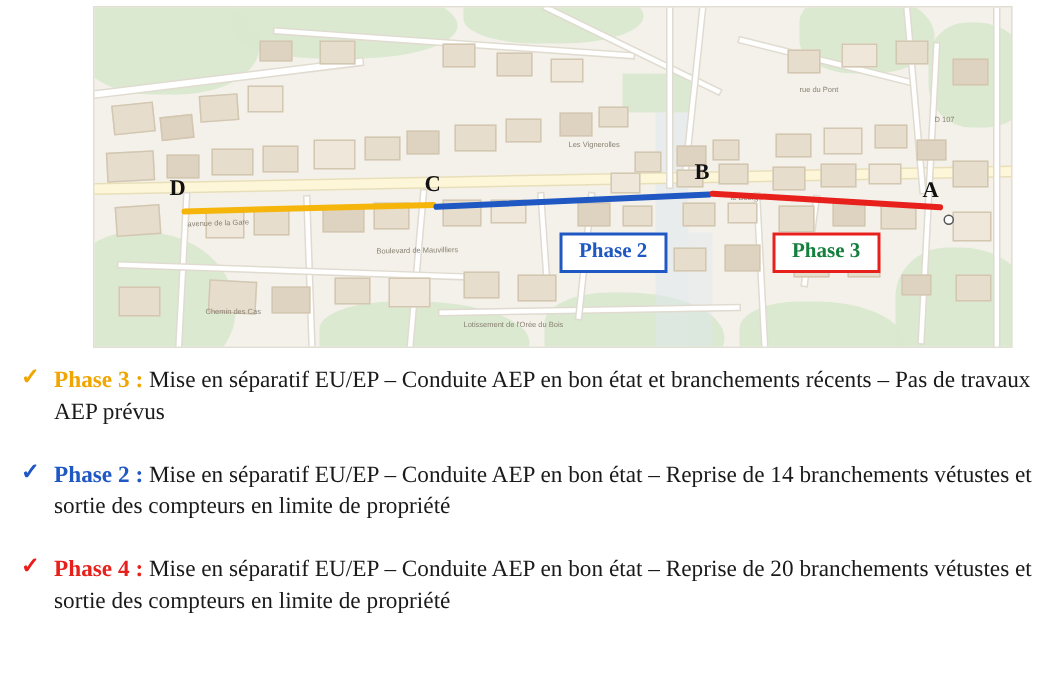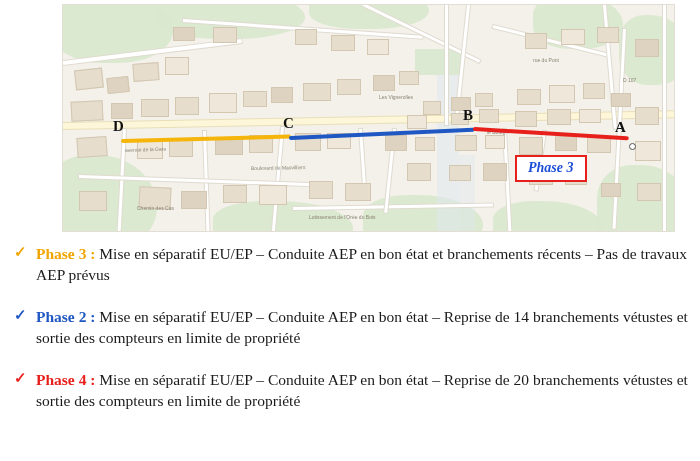--- a/index.html
+++ b/index.html
@@ -98,21 +98,21 @@
     background: #ffffff;
     border: 2px solid #000;
     padding: 3px 11px 4px 11px;
     font-size: 14px;
     font-weight: bold;
     font-family: "Liberation Serif", serif;
     white-space: nowrap;
   }
   .phase-box.p1 { border-color: #f5b50a; color: #f5b50a; }
   .phase-box.p2 { border-color: #1f57c3; color: #1f57c3; }
-  .phase-box.p3 { border-color: #e8201c; color: #1d4ed8; font-style: italic; }
+  .phase-box.p3 { border-color: #e8201c; color: #15803d; }
 
   .map-text {
     position: absolute;
     font-size: 5px;
     color: #8a8374;
     font-family: "Liberation Sans", sans-serif;
     white-space: nowrap;
   }
   .map-text.rot {
     transform-origin: left center;
@@ -280,20 +280,21 @@
   <div class="route p2" style="left:226px;top:131px;width:186px;transform:rotate(-2.6deg);transform-origin:left center;"></div>
 
   <div class="route p3" style="left:410px;top:122px;width:156px;transform:rotate(3.4deg);transform-origin:left center;"></div>
 
   <div class="node-label" style="left:50px;top:113px;">D</div>
   <div class="node-label" style="left:220px;top:110px;">C</div>
   <div class="node-label" style="left:400px;top:102px;">B</div>
   <div class="node-label" style="left:552px;top:114px;">A</div>
   <div class="node-dot" style="left:566px;top:138px;background:#fff;border:1px solid #555;"></div>
 
+  <div class="phase-box p2" style="left:310px;top:150px;">Phase 2</div>
   <div class="phase-box p3" style="left:452px;top:150px;">Phase 3</div>
 </div>
 
 <div class="legend">
 
   <div class="legend-item">
     <span class="check chk p1">✓</span>
     <span class="legend-text"><span class="ph p1">Phase 3 :</span><span> Mise en séparatif EU/EP – Conduite AEP en bon état et branchements récents – Pas de travaux AEP prévus</span></span>
   </div>
 

